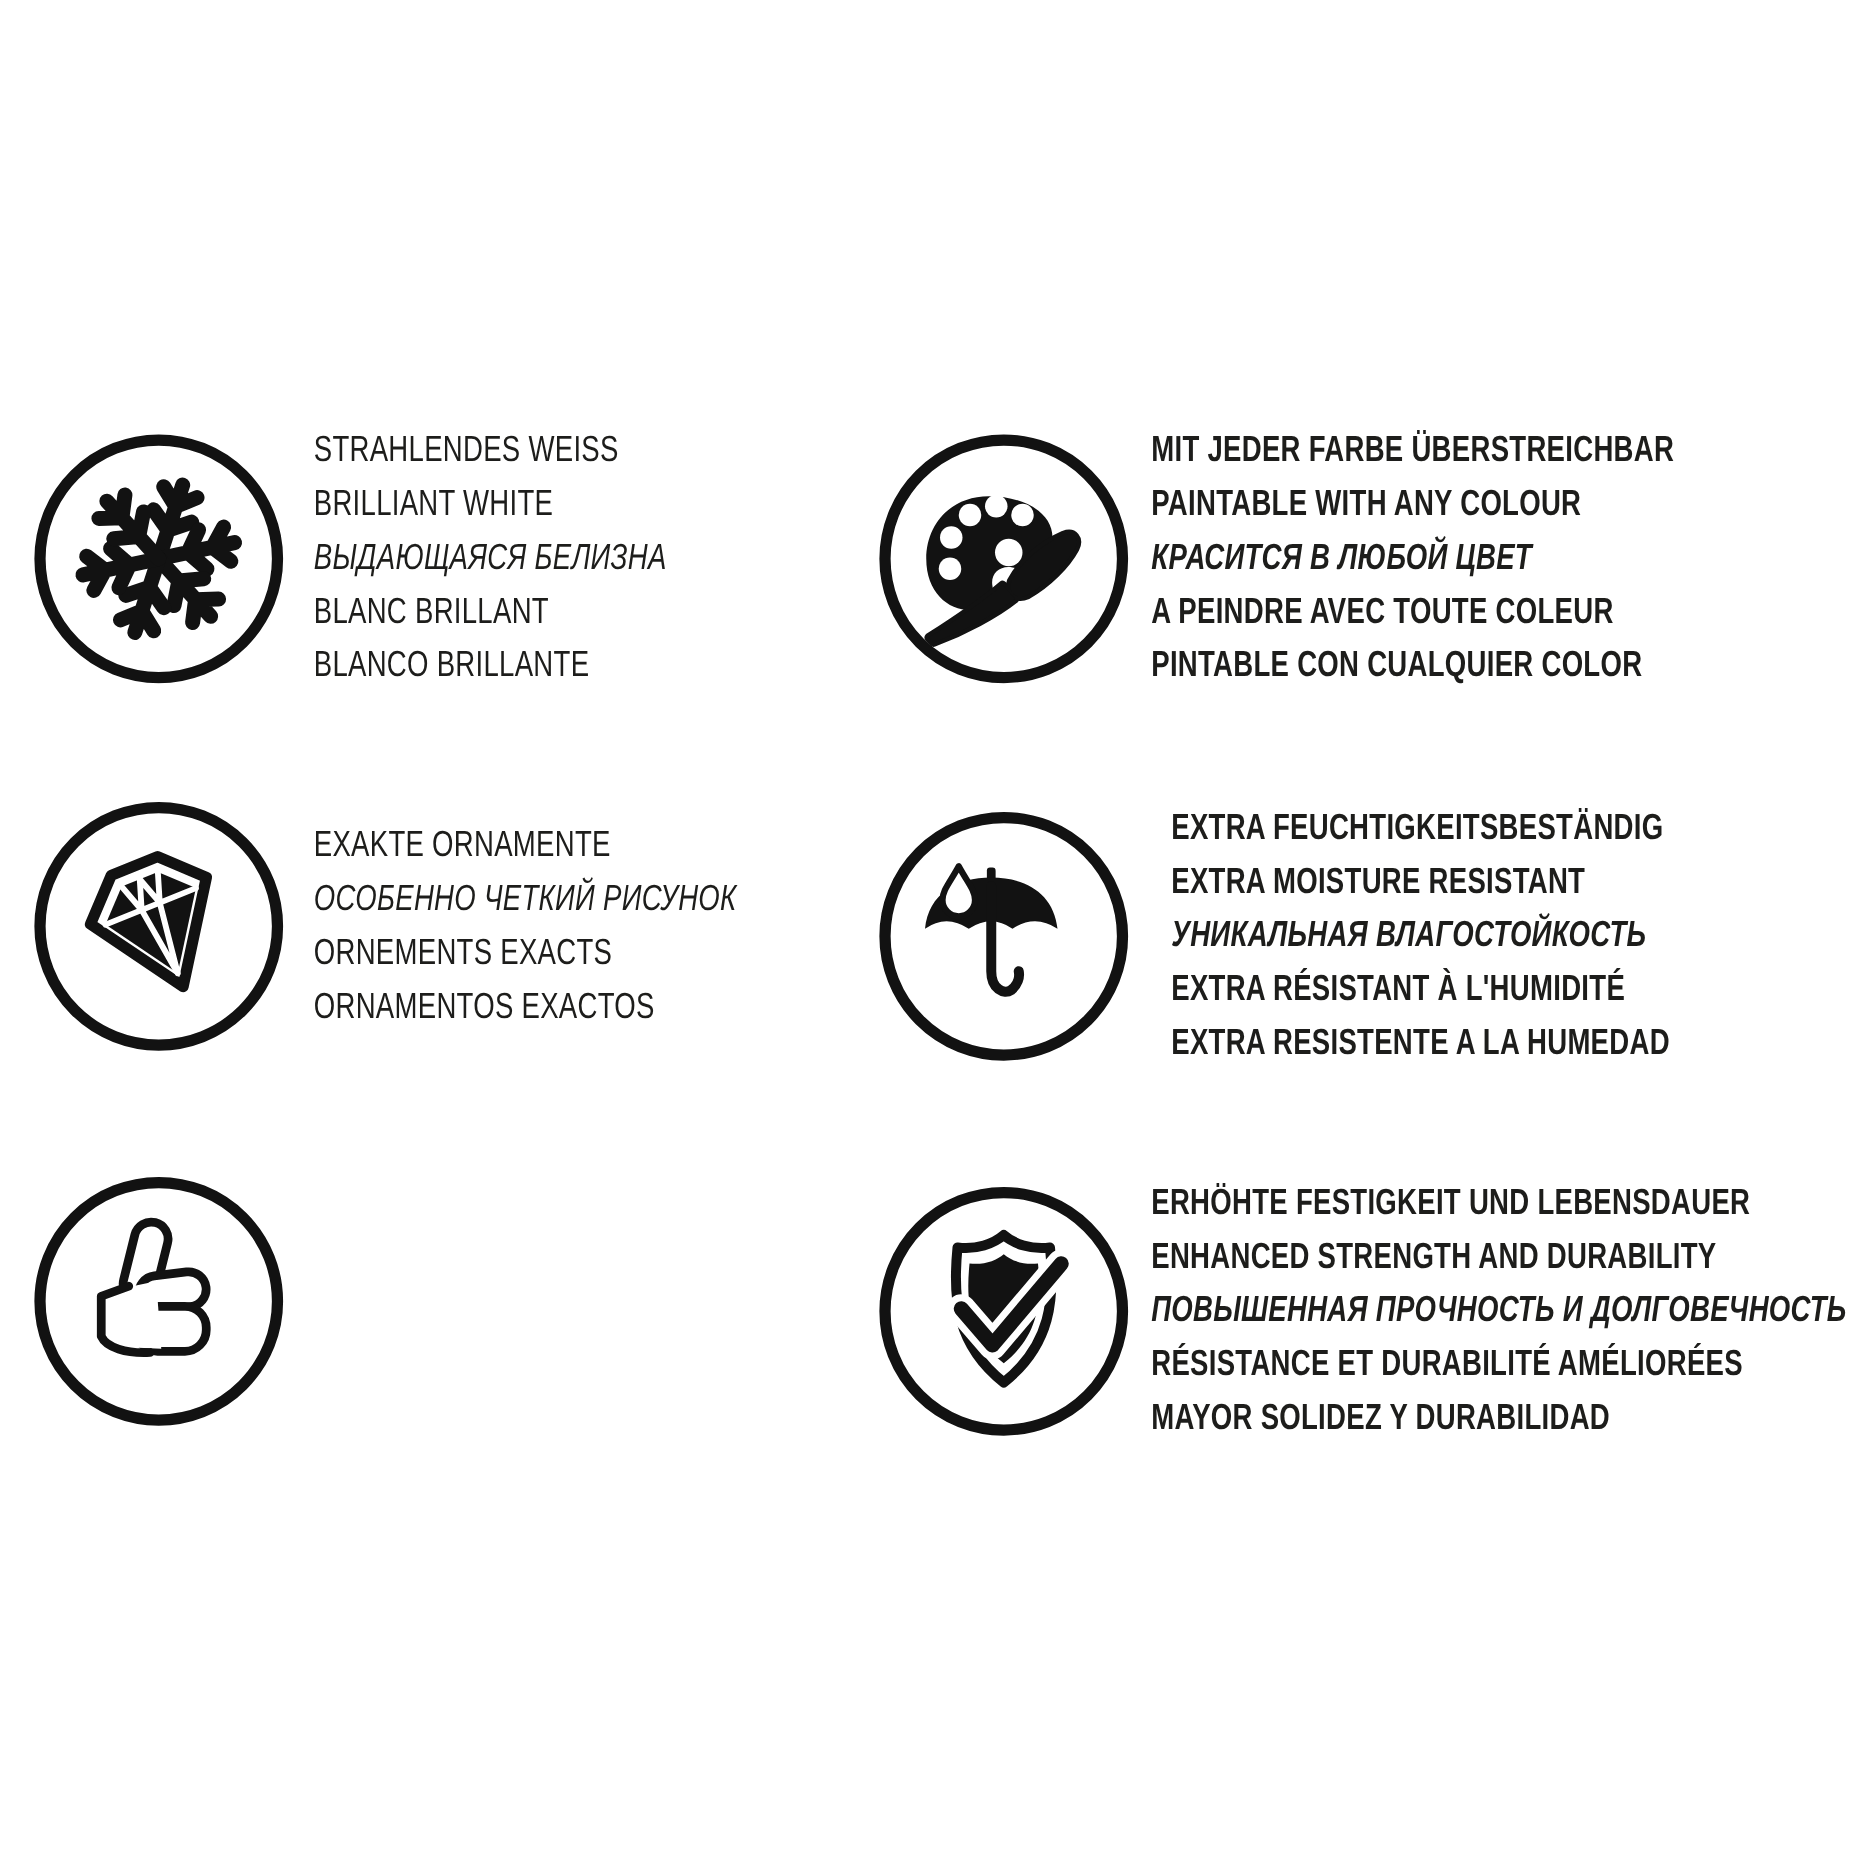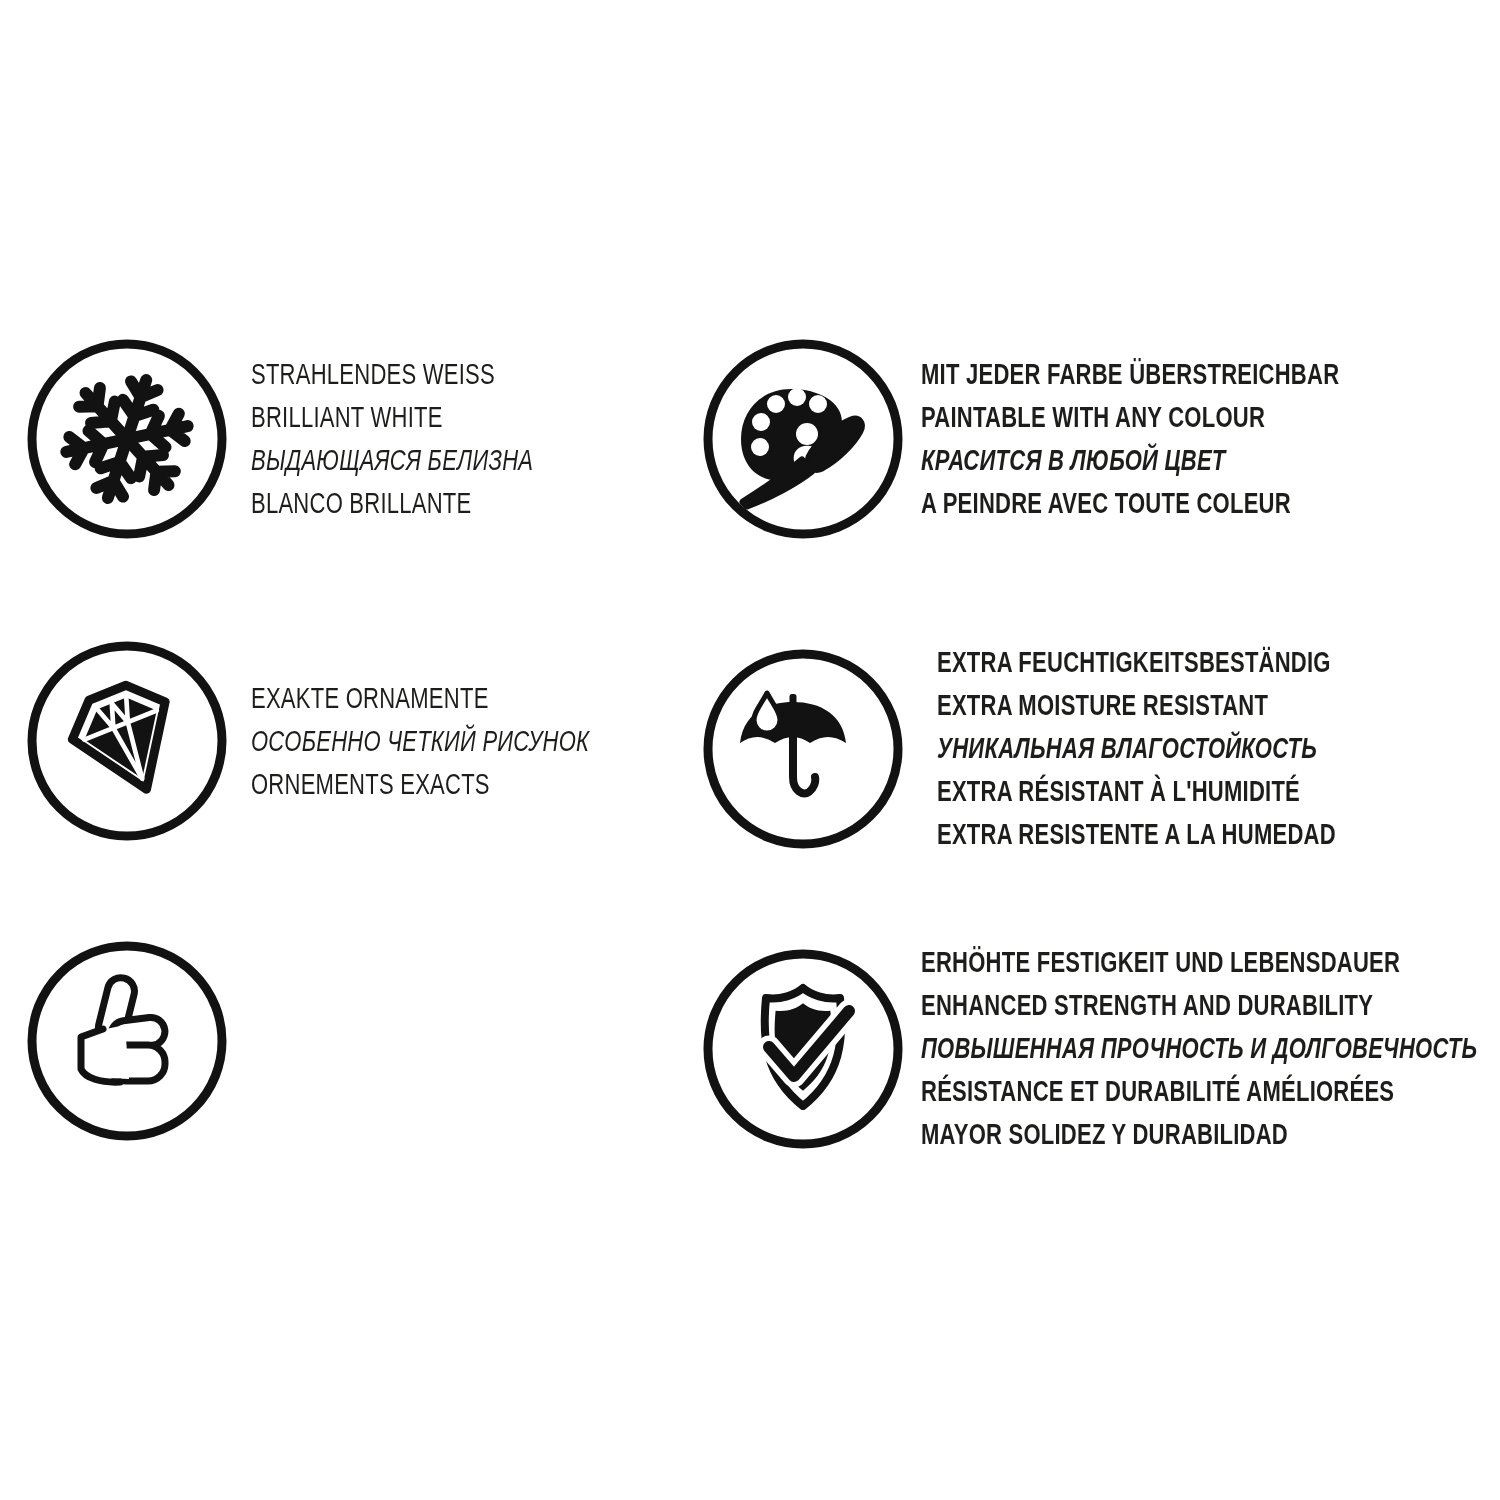--- a/index.html
+++ b/index.html
@@ -61,20 +61,21 @@
                 <path d="M100,100 L100,38 M100,56 L86,44 M100,56 L114,44 M100,76 L84,64 M100,76 L116,64"></path>
               </g>
           </g>
         </g>
       </svg>
     </div>
     <div class="lines">
       <p class="lang-de"><span>STRAHLENDES WEISS</span></p>
       <p class="lang-en"><span>BRILLIANT WHITE</span></p>
       <p class="lang-ru"><span>ВЫДАЮЩАЯСЯ БЕЛИЗНА</span></p>
+      <p class="lang-fr"><span>BLANC BRILLANT</span></p>
       <p class="lang-es"><span>BLANCO BRILLANTE</span></p>
     </div>
   </div>
 
   <div class="cell col-right" style="left:703px;top:339px;">
     <div class="ring">
       <svg viewBox="0 0 200 200">
         <circle class="st" cx="100" cy="100" r="95" stroke-width="9"></circle>
         <path class="fl" d="M88,50 C58,50 38,72 38,100 C38,128 57,143 77,141 C88,140 93,132 91,122 C89,112 97,105 107,107 C127,111 139,99 139,83 C139,63 116,50 88,50 Z"></path>
         <circle class="wf" cx="57" cy="108" r="9"></circle>
@@ -89,40 +90,42 @@
           <path class="fl" d="M40,163 C62,149 84,134 99,121 L109,132 C94,144 68,158 44,167 Z"></path>
           <path class="fl" d="M106,118 C114,102 132,88 148,81 C156,78 161,84 157,92 C150,105 135,120 119,129 C110,133 103,127 106,118 Z"></path>
         </g>
       </svg>
     </div>
     <div class="lines">
       <p class="lang-de"><span>MIT JEDER FARBE ÜBERSTREICHBAR</span></p>
       <p class="lang-en"><span>PAINTABLE WITH ANY COLOUR</span></p>
       <p class="lang-ru"><span>КРАСИТСЯ В ЛЮБОЙ ЦВЕТ</span></p>
       <p class="lang-fr"><span>A PEINDRE AVEC TOUTE COLEUR</span></p>
+      <p class="lang-es"><span>PINTABLE CON CUALQUIER COLOR</span></p>
     </div>
   </div>
 
   <div class="cell col-left" style="left:27px;top:641px;">
     <div class="ring">
       <svg viewBox="0 0 200 200">
         <circle class="st" cx="100" cy="100" r="95" stroke-width="9"></circle>
         <g transform="rotate(-22 100 100)">
           <path class="sw" stroke-width="9" d="M50,78 L80,48 L120,48 L150,78 L100,152 Z"></path>
           <g transform="translate(100,100) scale(0.78) translate(-100,-100)">
             <path class="fl" d="M50,78 L80,48 L120,48 L150,78 L100,152 Z"></path>
             <path class="wt" stroke-width="6" d="M50,78 L150,78 M80,48 L90,78 M120,48 L110,78 M90,78 L100,152 M110,78 L100,152 M100,48 L90,78 M100,48 L110,78"></path>
           </g>
         </g>
       </svg>
     </div>
     <div class="lines">
       <p class="lang-de"><span>EXAKTE ORNAMENTE</span></p>
       <p class="lang-ru"><span>ОСОБЕННО ЧЕТКИЙ РИСУНОК</span></p>
       <p class="lang-fr"><span>ORNEMENTS EXACTS</span></p>
+      <p class="lang-es"><span>ORNAMENTOS EXACTOS</span></p>
     </div>
   </div>
 
   <div class="cell col-right" style="left:703px;top:641px;gap:34px;">
     <div class="ring">
       <svg viewBox="0 0 200 200">
         <circle class="st" cx="100" cy="100" r="95" stroke-width="9"></circle>
         <rect class="fl" x="86.5" y="45" width="7" height="14" rx="2.5"></rect>
         <path class="fl" d="M37,94 C40,66 62,53 90,53 C118,53 140,66 143,94 Q125,82 107,94 Q90,82 72,94 Q54,82 37,94 Z"></path>
         <path class="st" stroke-width="8" d="M90,60 L90,128 C90,142 100,147 106,143 C111,139 113,133 112,128"></path>

